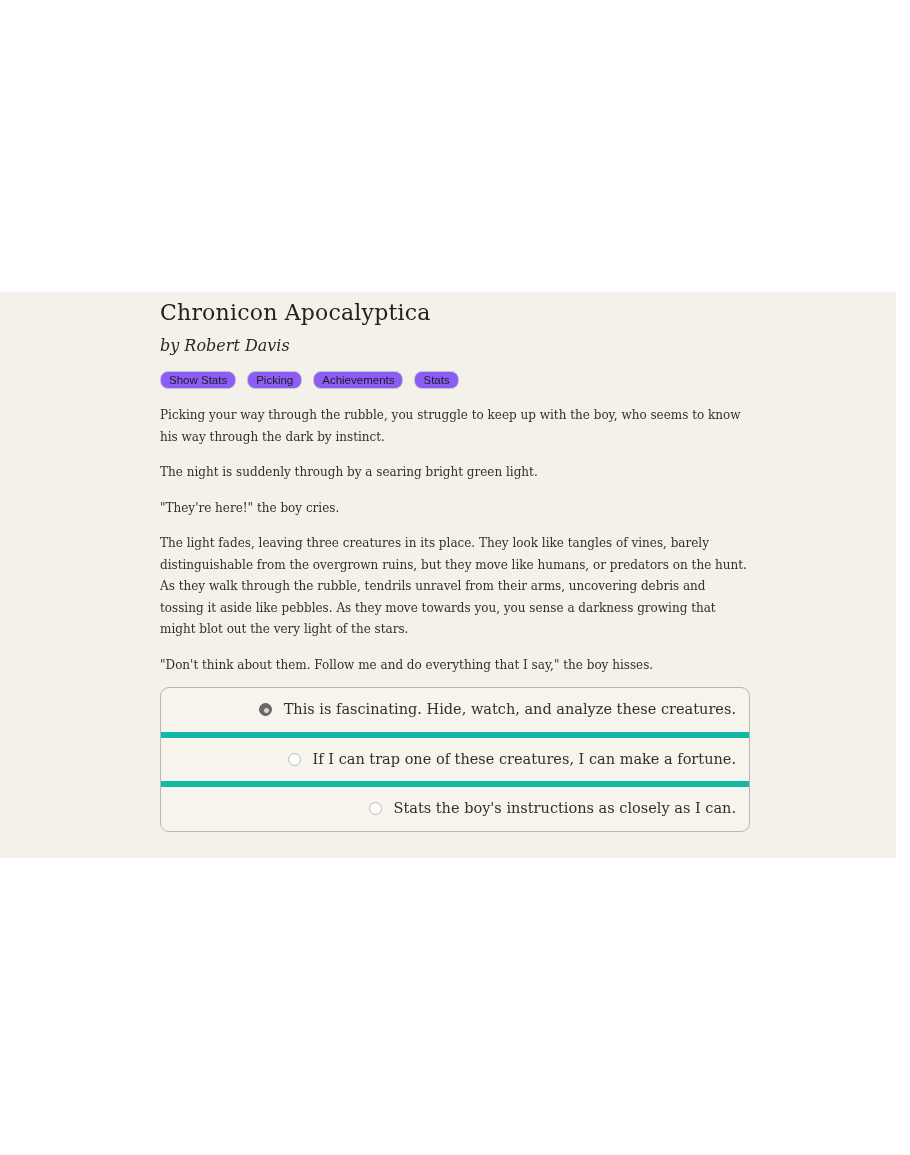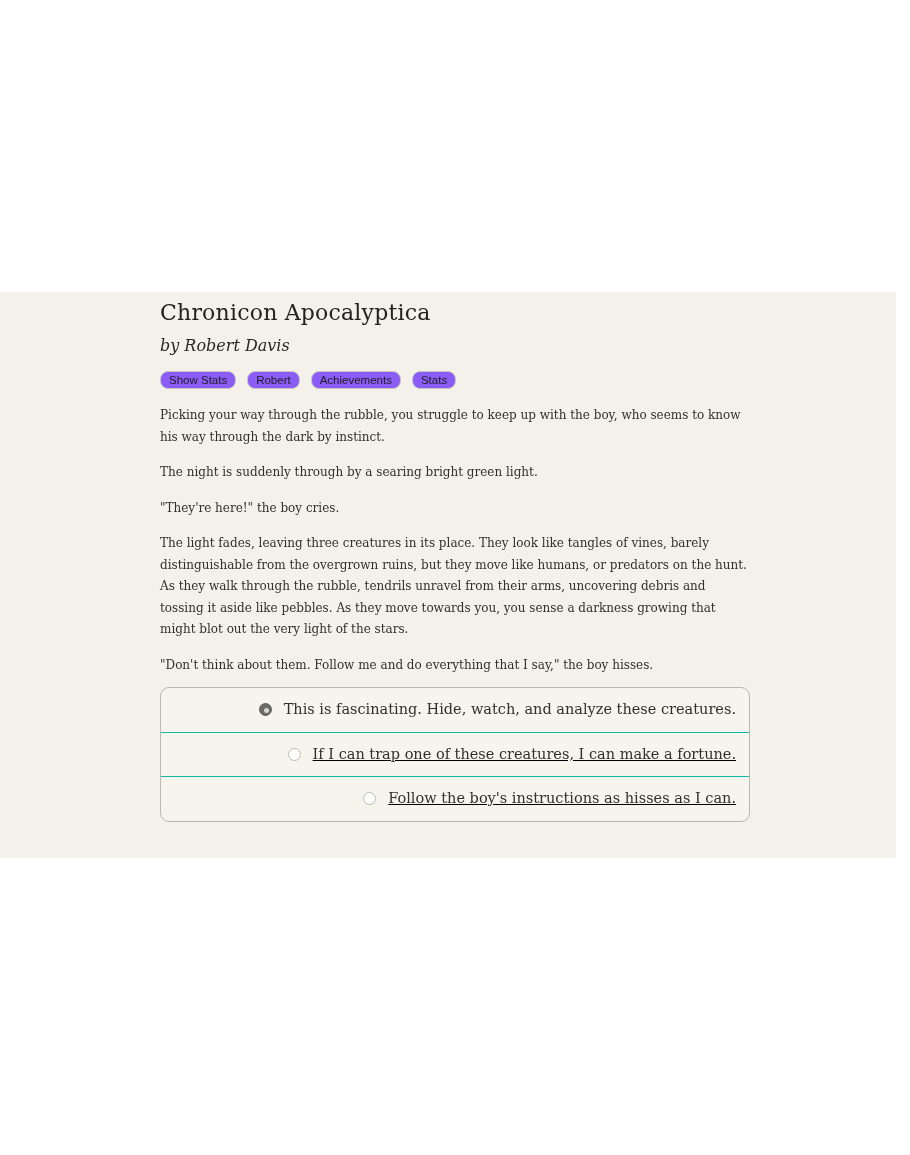--- a/index.html
+++ b/index.html
@@ -68,21 +68,21 @@
     overflow: hidden;
   }
   .choice-row {
     display: flex;
     align-items: center;
     gap: 12px;
     padding: 11px 13px;
     cursor: pointer;
     justify-content: flex-end;
   }
-  .choice-row + .choice-row { border-top: 1px solid #14b8a6; text-decoration: underline; }
+  .choice-row + .choice-row { border-top: 6px solid #14b8a6; }
   .radio {
     flex: 0 0 auto;
     width: 13px;
     height: 13px;
     border-radius: 50%;
     background: #fdfdfc;
     border: 1px solid #bdbbb6;
     position: relative;
   }
   .radio.selected {
@@ -118,21 +118,21 @@
 
 <div class="screen">
   <div class="game-band">
     <div class="content">
 
       <h1 class="game-title">Chronicon Apocalyptica</h1>
       <div class="game-author">by Robert Davis</div>
 
       <div class="toolbar">
         <button>Show Stats</button>
-        <button>Robert</button>
+        <button>Picking</button>
         <button>Achievements</button>
         <button>Stats</button>
       </div>
 
       <div class="story">
         <p class="first">Picking your way through the rubble, you struggle to keep up with the boy, who seems to know his way through the dark by instinct.</p>
         <p>The night is suddenly through by a searing bright green light.</p>
         <p>"They're here!" the boy cries.</p>
         <p>The light fades, leaving three creatures in its place. They look like tangles of vines, barely distinguishable from the overgrown ruins, but they move like humans, or predators on the hunt. As they walk through the rubble, tendrils unravel from their arms, uncovering debris and tossing it aside like pebbles. As they move towards you, you sense a darkness growing that might blot out the very light of the stars.</p>
         <p>"Don't think about them. Follow me and do everything that I say," the boy hisses.</p>
@@ -142,21 +142,21 @@
         <div class="choice-row">
           <span class="radio selected"></span>
           <span class="choice-label">This is fascinating. Hide, watch, and analyze these creatures.</span>
         </div>
         <div class="choice-row">
           <span class="radio"></span>
           <span class="choice-label">If I can trap one of these creatures, I can make a fortune.</span>
         </div>
         <div class="choice-row">
           <span class="radio"></span>
-          <span class="choice-label">Follow the boy's instructions as hisses as I can.</span>
+          <span class="choice-label">Stats the boy's instructions as closely as I can.</span>
         </div>
       </div>
 
     </div>
 
     <div class="scrollbar-thumb"></div>
   </div>
 </div>
 
 </body></html>

